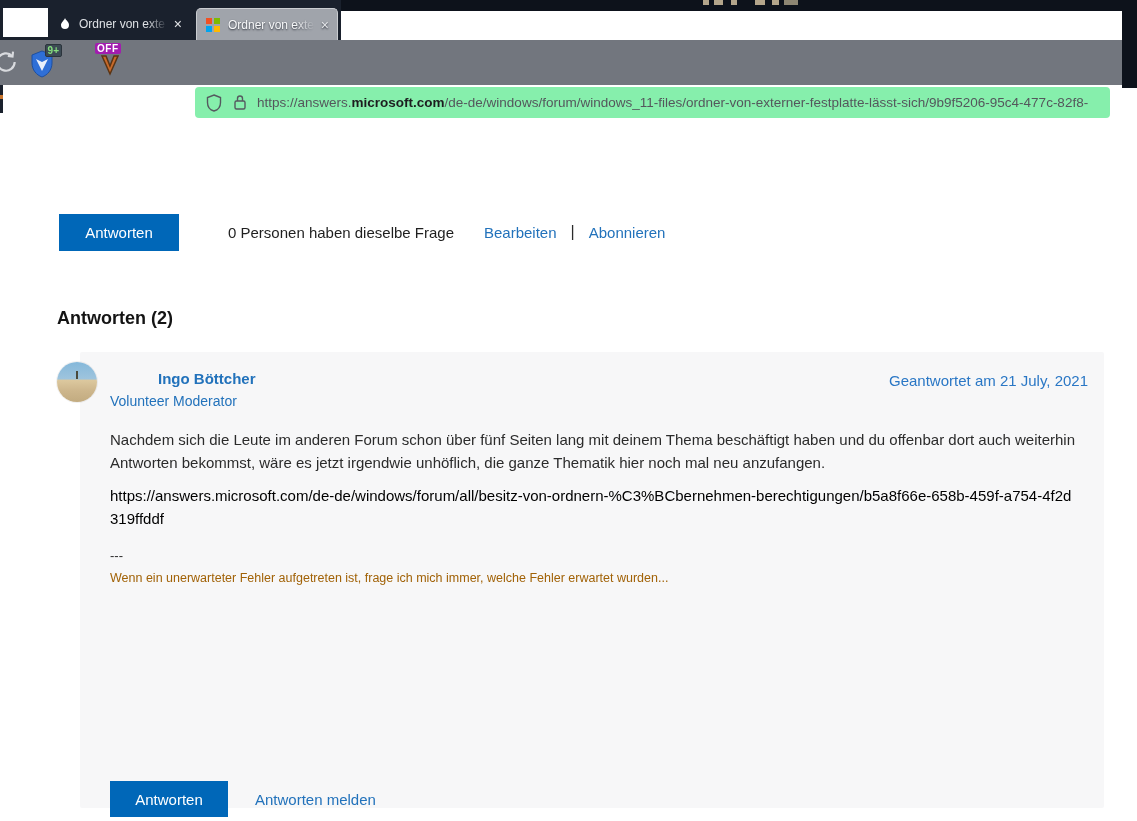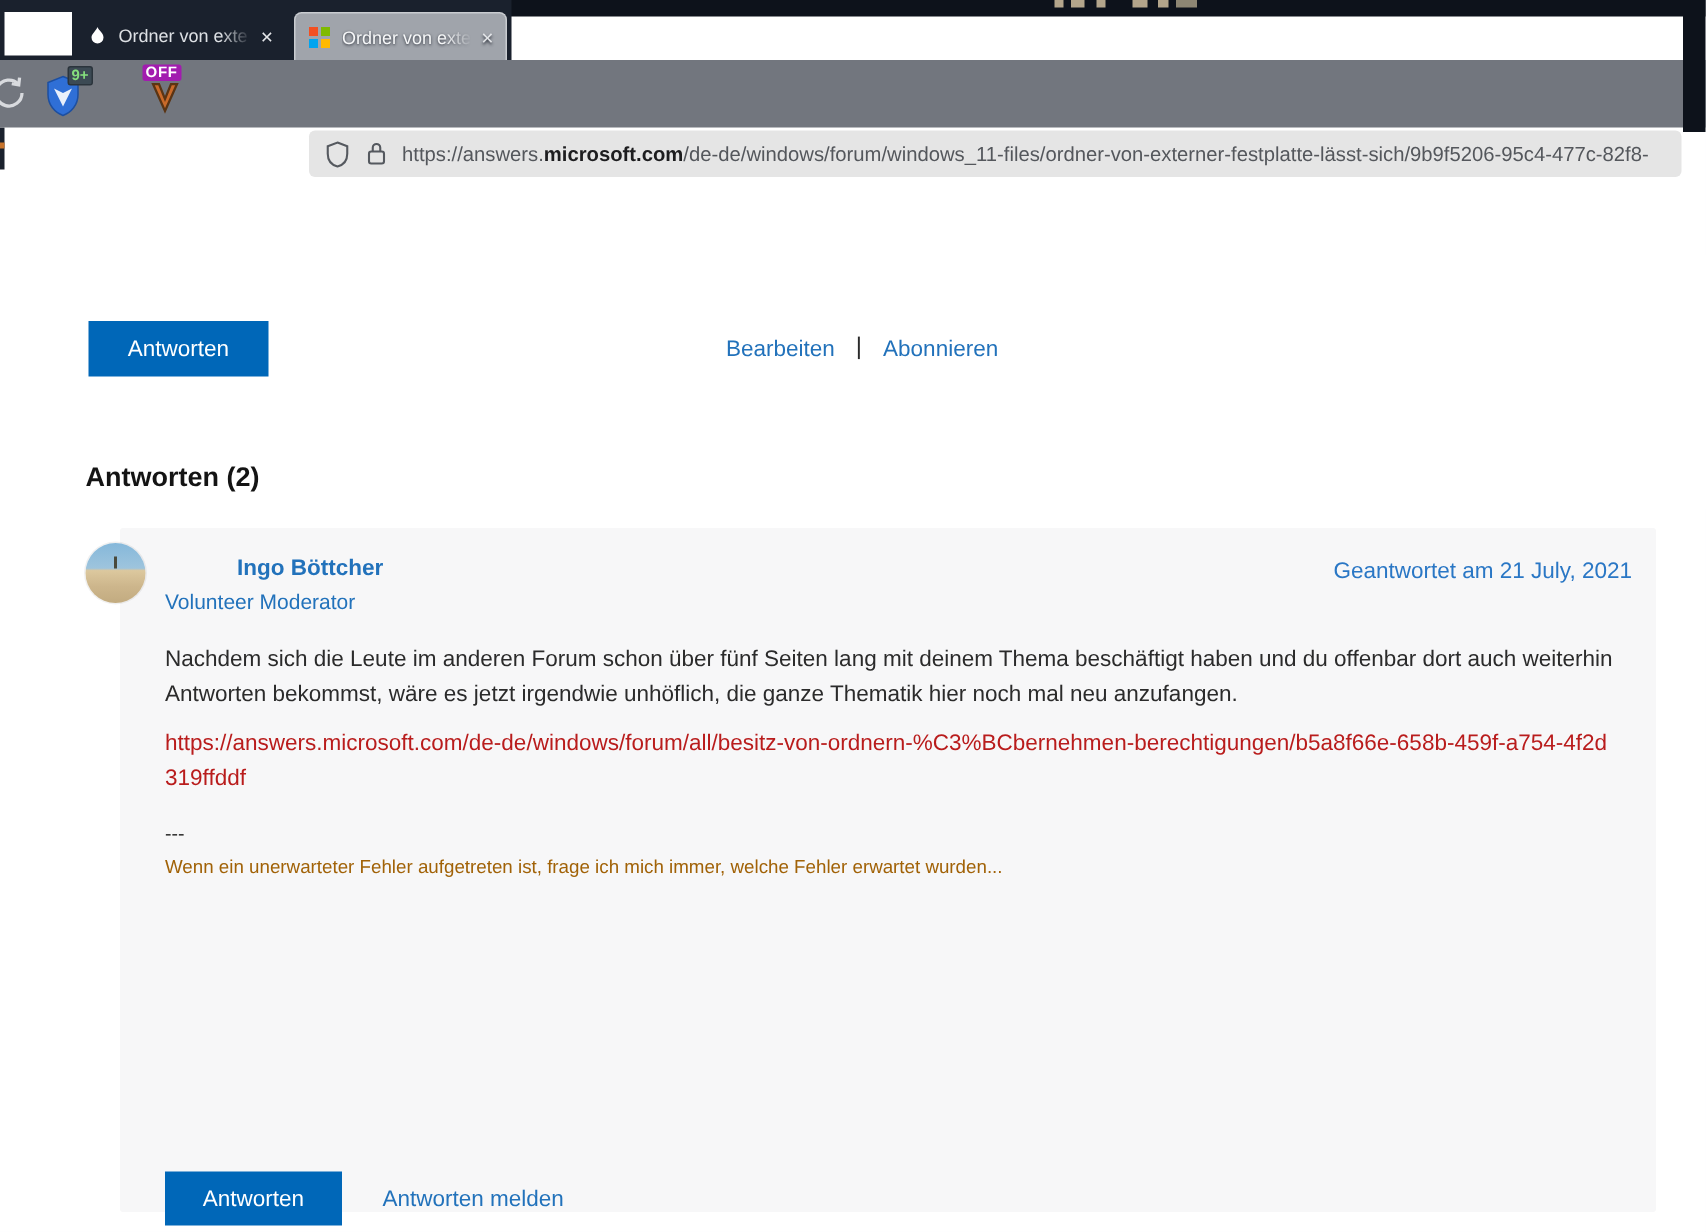--- a/index.html
+++ b/index.html
@@ -30,21 +30,21 @@
 
   .toolbar { position:absolute; left:0; top:40px; width:1137px; height:45px; background:#72767e; z-index:4; }
   .reload-icon { position:absolute; left:-7px; top:9px; width:26px; height:26px; color:#d8dade; }
   .ext { position:absolute; top:6px; width:30px; height:34px; }
   .ext-shield { left:28px; }
   .ext-off { left:96px; }
   .badge { position:absolute; z-index:2; font-weight:bold; border-radius:2px; }
   .badge-9 { right:-4px; top:-2px; background:#3c4a54; color:#86e07e; font-size:10px; padding:0 2px; border:1px solid #2b343c; }
   .badge-off { left:-1px; top:-3px; background:#a21caf; color:#fff; font-size:10px; padding:0 2px; letter-spacing:.5px; }
 
-  .url-bar { position:absolute; left:206px; top:47px; width:915px; height:31px; background:#e5e5e5;
+  .url-bar { position:absolute; left:195px; top:47px; width:915px; height:31px; background:#86efac;
              border-radius:4px; display:flex; align-items:center; overflow:hidden; }
   .url-ico { flex:0 0 auto; margin-left:11px; color:#55595f; display:flex; align-items:center; }
   .url-text { margin-left:10px; font-size:13.5px; color:#54575c; white-space:nowrap; }
   .url-text b { color:#1d1d1f; font-weight:bold; }
 
   .left-edge-mark { position:absolute; left:0; top:85px; width:3px; height:28px; background:#1a212d; z-index:3; }
   .left-edge-mark i { position:absolute; left:0; top:10px; width:3px; height:4px; background:#c8742c; }
 
   
   .content { position:absolute; left:0; top:85px; width:1137px; height:736px; background:#fff; }
@@ -65,21 +65,21 @@
             box-shadow:0 0 0 1px rgba(0,0,0,.06); overflow:hidden; }
   .avatar i { position:absolute; left:19px; top:9px; width:2px; height:8px; background:#4a4a3c; }
   .author { position:absolute; left:30px; top:18px; font-size:15px; font-weight:bold; color:#2272bb;margin-left:48px; }
   .role { position:absolute; left:30px; top:41px; font-size:14px; color:#2272bb; }
   .answer-date { position:absolute; right:16px; top:20px; font-size:15px; color:#2a77c5; }
 
   .answer-body { position:absolute; left:30px; top:76px; width:968px; font-size:15px;
                  line-height:23px; color:#2b2b2b; }
   .answer-body p { margin:0 0 10px 0; }
   .answer-body .p-gap { margin-top:14px; }
-  .answer-link { display:block; color:#b91c1c; text-decoration:none; word-break:break-all;
+  .answer-link { display:block; color:#000000; text-decoration:none; word-break:break-all;
                  margin:0 0 10px 0; cursor:pointer; }
   .dashes { font-size:13px; color:#2b2b2b; margin:14px 0 2px 0; }
   .signature { font-size:12.5px; color:#a16207; line-height:18px; }
 
   .card-actions { position:absolute; left:30px; top:429px; display:flex; align-items:center; }
   .reply-card-btn { width:118px; height:36px; }
   .report-lnk { margin-left:27px; font-size:15px; }
 </style>
 </head>
 <body>
@@ -160,20 +160,21 @@
 </div>
 
 <div class="right-band"></div>
 <div class="left-edge-mark">
     <i></i>
   </div>
 
 <div class="content">
 
   <button class="btn-blue reply-top-btn">Antworten</button>
+  <div class="same-q">0 Personen haben dieselbe Frage</div>
 
   <div class="action-links">
     <a class="lnk">Bearbeiten</a>
     <span class="sep">|</span>
     <a class="lnk">Abonnieren</a>
   </div>
 
   <div class="answers-heading">Antworten (2)</div>
 
   <div class="card">

